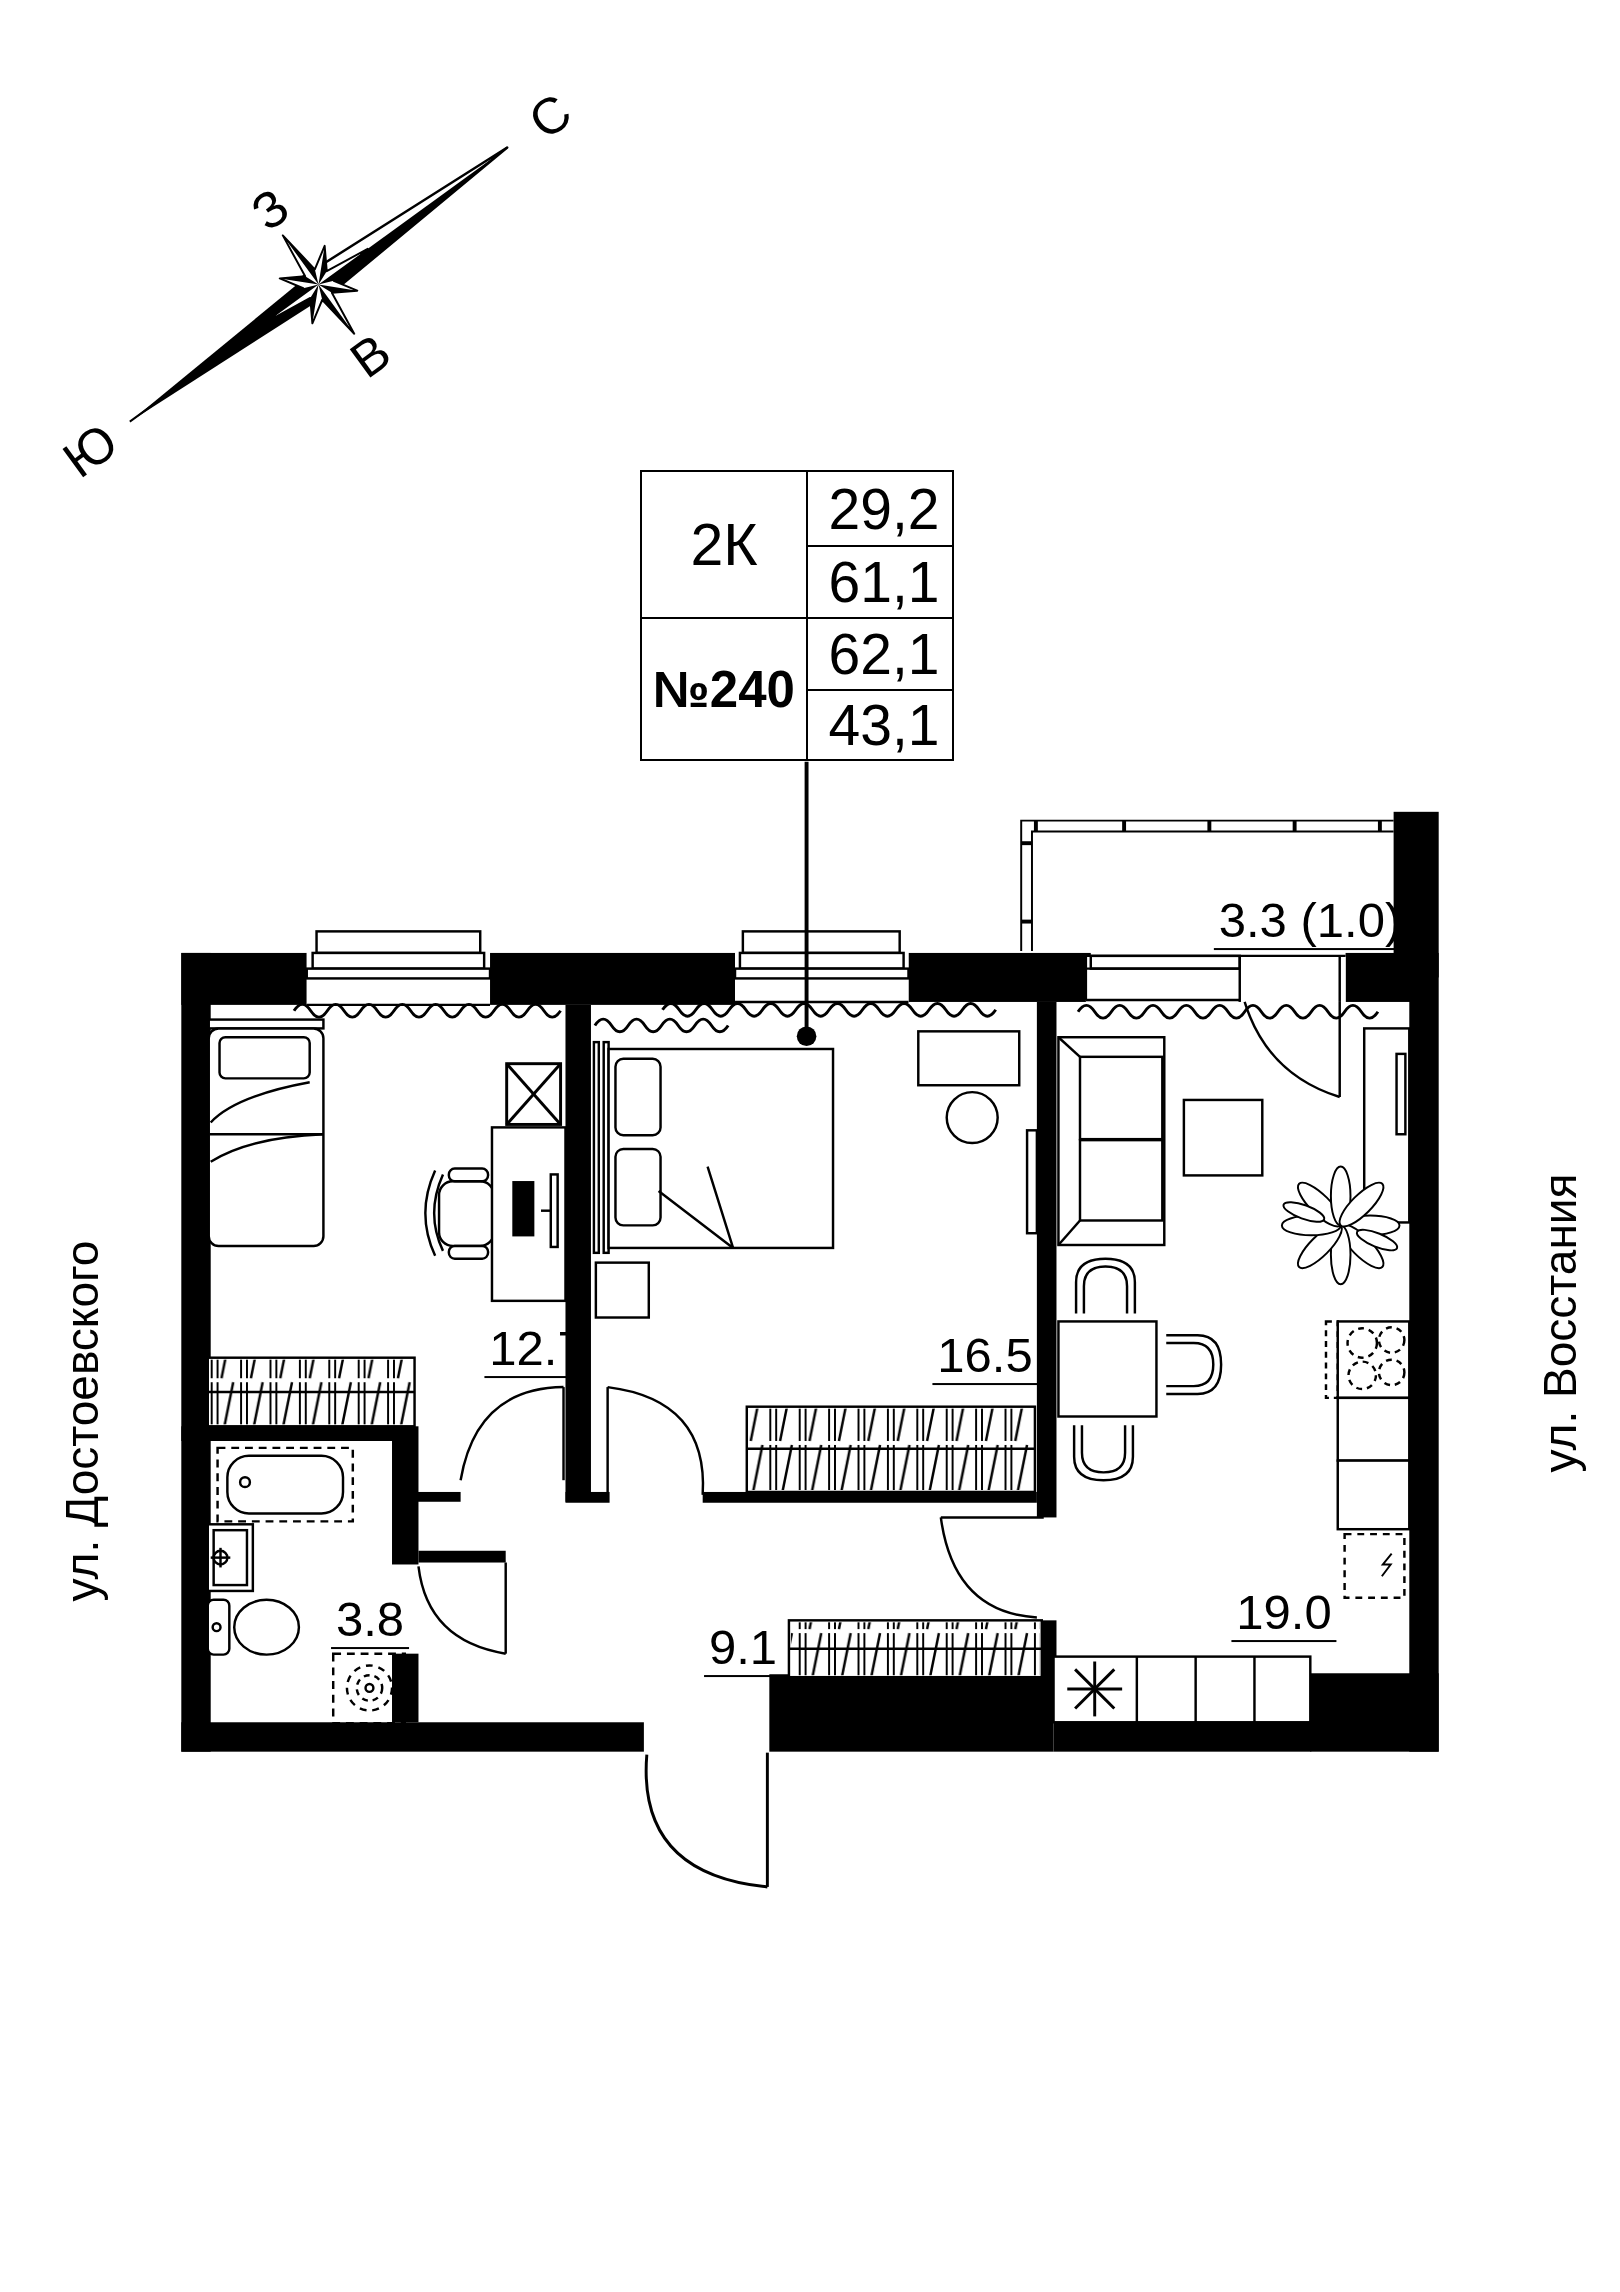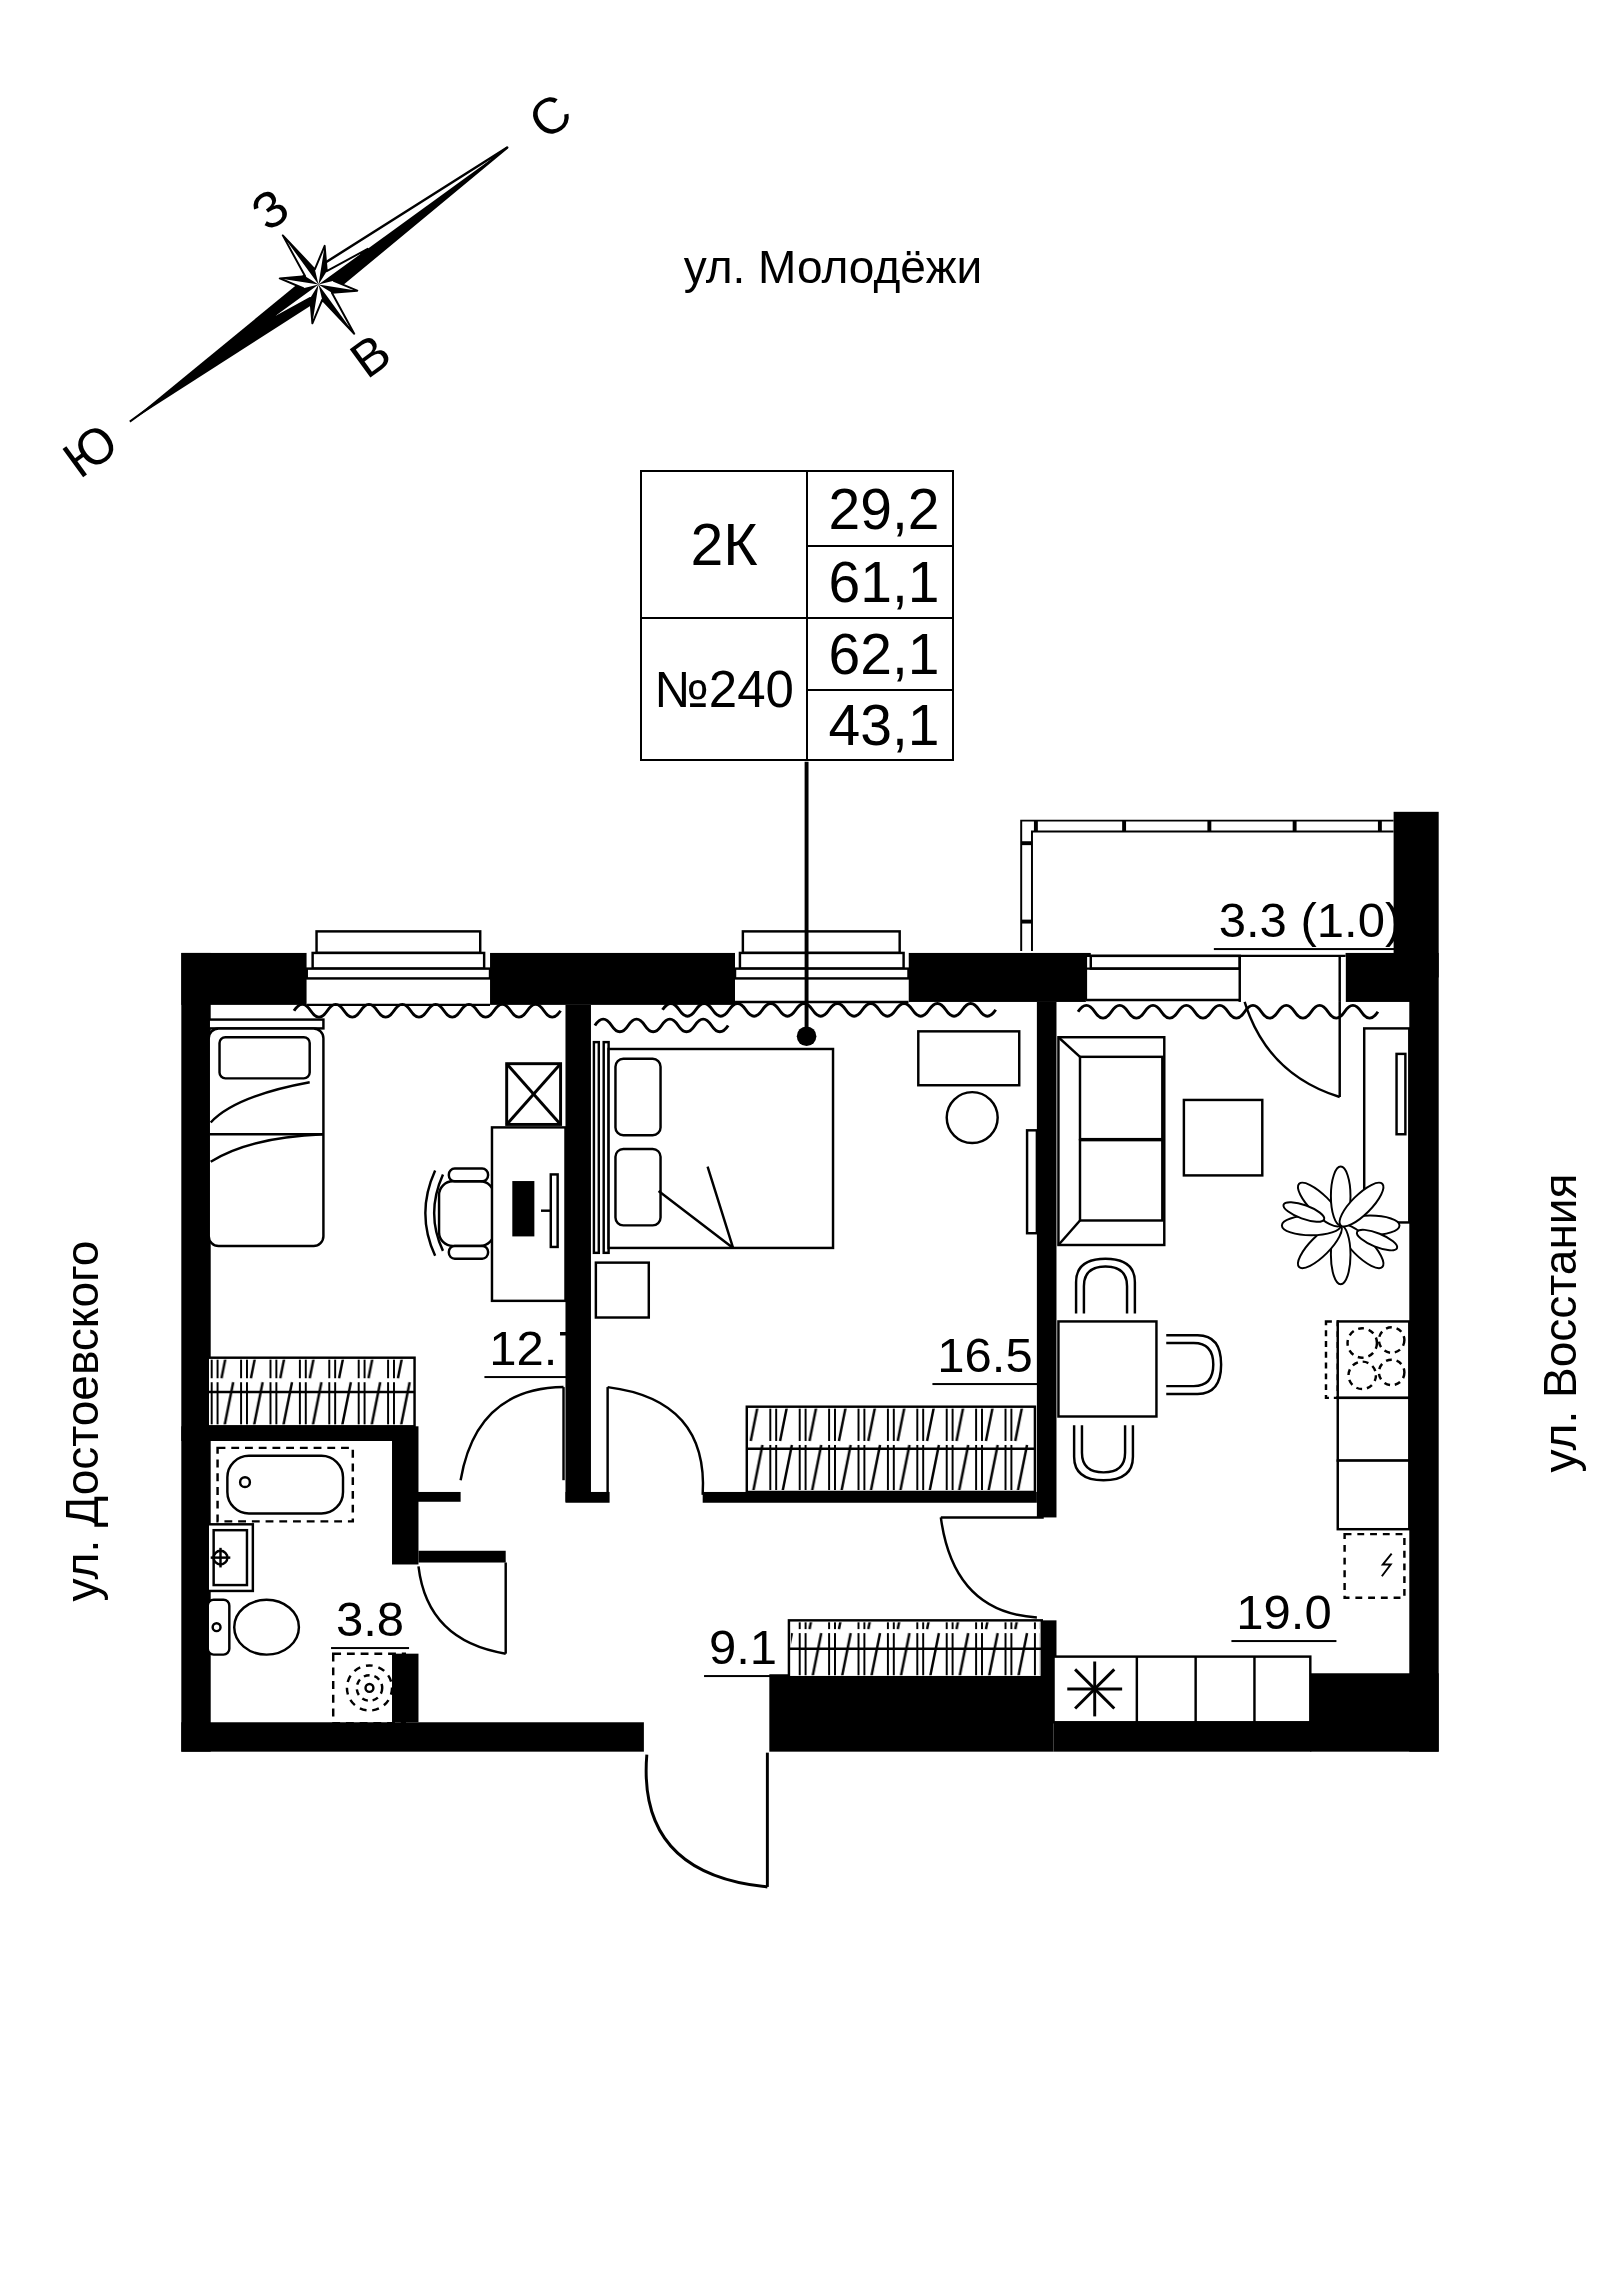--- a/index.html
+++ b/index.html
@@ -11,21 +11,21 @@
   .street.vert{transform:translate(-50%,-50%) rotate(-90deg);}
   .room-label{font-size:49px;border-bottom:2.9px solid #000;padding:0 4.9px 2.9px 4.9px;line-height:1;}
   .info-table{position:absolute;left:640px;top:470px;width:314px;height:291px;
       border:2.9px solid #000;box-sizing:border-box;display:grid;
       grid-template-columns:164px 1fr;grid-template-rows:73px 72px 72px 1fr;background:#fff;}
   .info-table .cell{border-left:2.9px solid #000;border-top:2.9px solid #000;
       display:flex;align-items:center;justify-content:center;font-size:57px;padding-left:8px;}
   .info-table .cell.first{border-top:none;}
   .info-table .left-cell{grid-column:1;grid-row:span 2;border-left:none;border-top:none;
       display:flex;align-items:center;justify-content:center;}
-  .info-table .left-cell.bottom{border-top:2.9px solid #000;}
+  .info-table .left-cell.bottom{border-top:2.9px solid #000;font-weight:bold;}
   .type-label{font-size:59px;}
   .num-label{font-size:51px;}
   svg text{font-family:"Liberation Sans", sans-serif;}
 </style>
 </head>
 <body>
 
 <div class="stage">
 
   <svg class="plan-svg" width="1620" height="2293" viewBox="0 0 1653 2339">
@@ -300,21 +300,20 @@
       <rect x="807" y="1655" width="254" height="54" fill="url(#hatch)" stroke="none"></rect>
       <line x1="805" y1="1682" x2="1063" y2="1682"></line>
     </g>
 
     <g>
       <line x1="823" y1="777" x2="823" y2="1050" stroke="#000" stroke-width="4"></line>
       <circle cx="823" cy="1057" r="10" fill="#000"></circle>
     </g>
   </svg>
 
-  <div class="lbl street" style="left:833px;top:267px;">ул. Молодёжи</div>
   <div class="lbl street vert" style="left:82px;top:1421px;">ул. Достоевского</div>
   <div class="lbl street vert" style="left:1560px;top:1323px;">ул. Восстания</div>
 
   <div class="lbl room-label" style="left:537px;top:1351px;">12.7</div>
   <div class="lbl room-label" style="left:985px;top:1358px;">16.5</div>
   <div class="lbl room-label" style="left:1284px;top:1615px;">19.0</div>
   <div class="lbl room-label" style="left:370px;top:1622px;">3.8</div>
   <div class="lbl room-label" style="left:743px;top:1650px;">9.1</div>
   <div class="lbl room-label" style="left:1310px;top:923px;text-align:right;">3.3 (1.0)</div>
 

